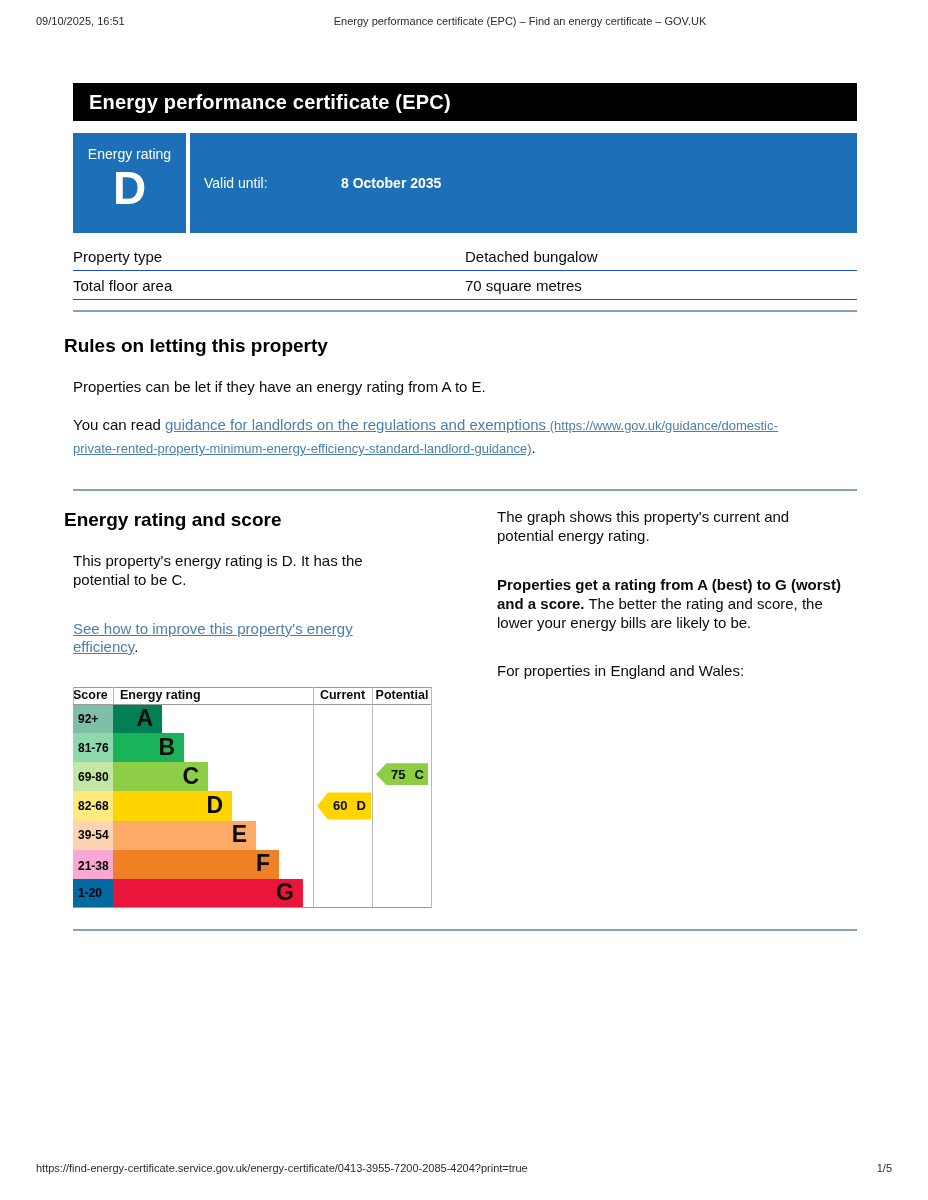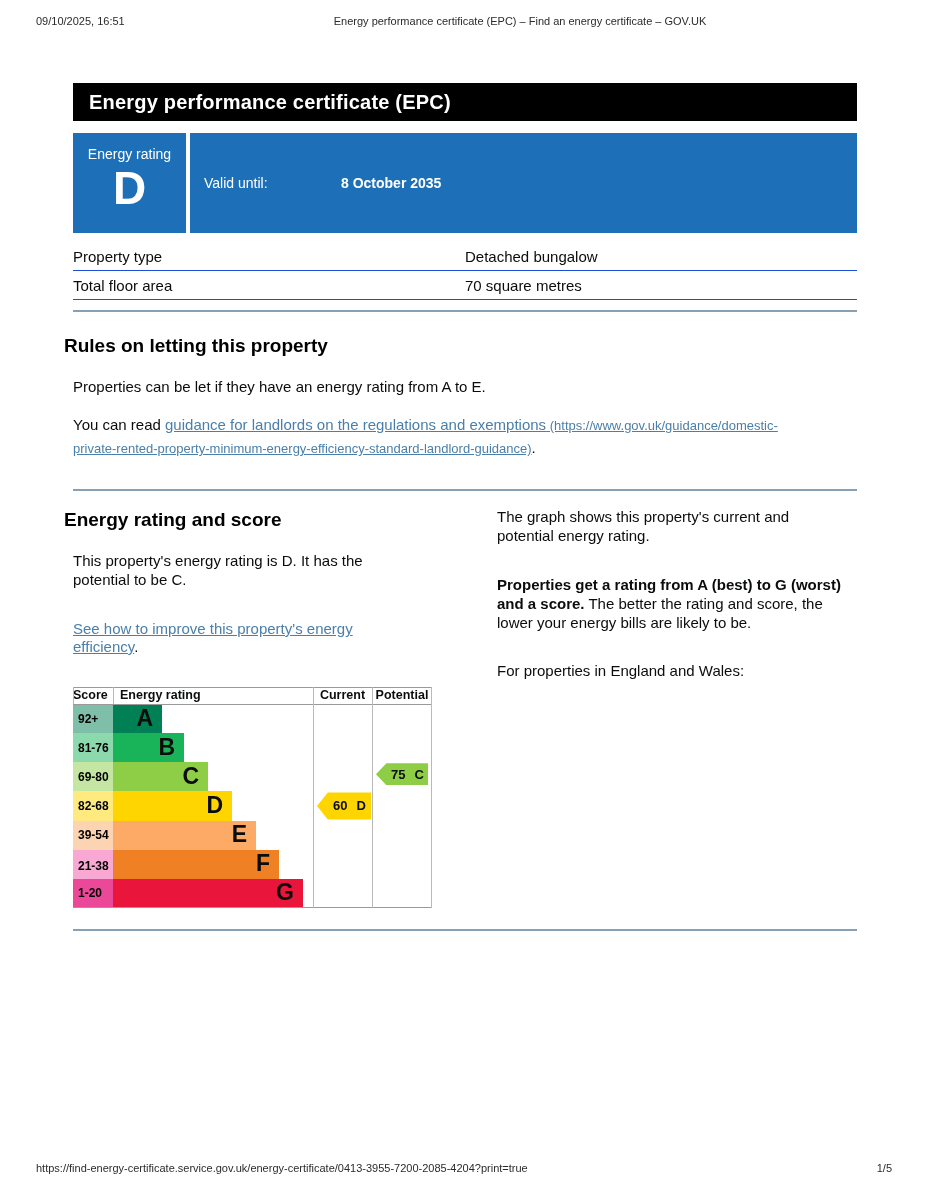--- a/index.html
+++ b/index.html
@@ -148,21 +148,21 @@
       <span class="ch-letter">D</span>
     </div>
     <div class="ch-score" style="top: 133.571px; height: 29.1429px; background: rgb(253, 212, 178);">39-54</div>
     <div class="ch-bar" style="top: 133.571px; height: 29.1429px; width: 143px; background: rgb(252, 170, 101);">
       <span class="ch-letter">E</span>
     </div>
     <div class="ch-score" style="top: 162.714px; height: 32px; background: #f9a8d4;">21-38</div>
     <div class="ch-bar" style="top: 162.714px; height: 29.1429px; width: 166px; background: rgb(239, 128, 35);">
       <span class="ch-letter">F</span>
     </div>
-    <div class="ch-score" style="top: 191.857px; height: 29.1429px; background: #ec4899;">1-20</div>
+    <div class="ch-score" style="top: 191.857px; height: 29.1429px; background: #0369a1;">1-20</div>
     <div class="ch-bar" style="top: 191.857px; height: 29.1429px; width: 190px; background: rgb(233, 21, 59);">
       <span class="ch-letter">G</span>
     </div>
     <div class="ch-hline" style="top: 0px;"></div>
     <div class="ch-hline" style="top: 17px;"></div>
     <div class="ch-hline" style="top: 220px;"></div>
     <div class="ch-vline" style="left: 0px; top: 0px; height: 17px;"></div>
     <div class="ch-vline" style="left: 40px; top: 0px; height: 17px;"></div>
     <div class="ch-vline" style="left: 240px; top: 0px; height: 221px;"></div>
     <div class="ch-vline" style="left: 299px; top: 0px; height: 221px;"></div>

